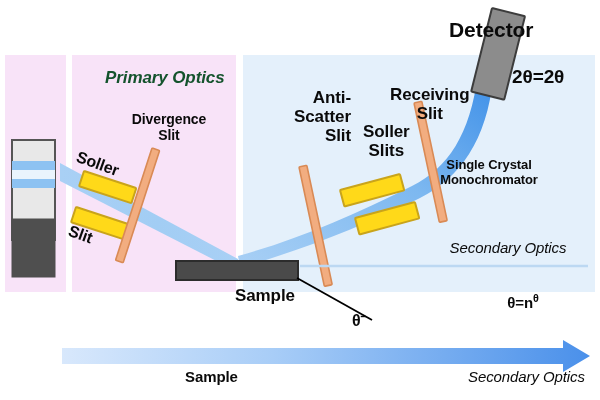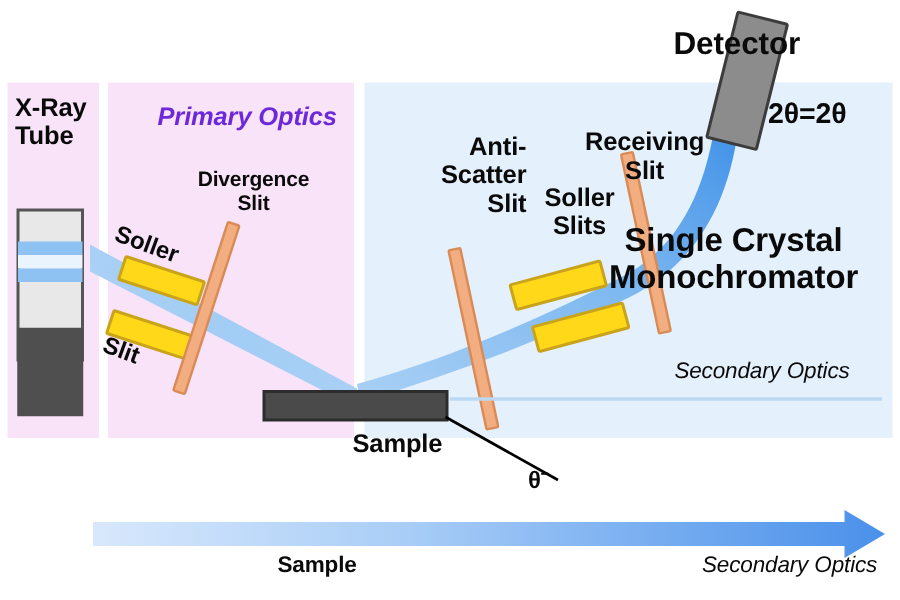--- a/index.html
+++ b/index.html
@@ -37,33 +37,33 @@
     font-style: italic;
   }
   .lbl.center {
     text-align: center;
     transform: translateX(-50%);
   }
   .lbl.rot {
     transform-origin: left top;
   }
   .purple {
-    color: #6d28d9;
+    color: #14532d;
   }
   .t-xray      { left: 10px;  top: 62px;  font-size: 17px; }
   .t-primary   { left: 105px; top: 68px;  font-size: 17px; }
   .t-diverg    { left: 169px; top: 112px; font-size: 14px; }
   .t-soller1   { left: 80px;  top: 148px; font-size: 16px; }
   .t-slit1     { left: 72px;  top: 222px; font-size: 16px; }
   .t-anti      { left: 294px; top: 88px;  font-size: 17px; }
   .t-sollers   { left: 363px; top: 122px; font-size: 17px; }
   .t-recv      { left: 390px; top: 85px;  font-size: 17px; }
   .t-detector  { left: 449px; top: 18px;  font-size: 21px; }
   .t-twotheta  { left: 512px; top: 66px;  font-size: 19px; }
-  .t-mono      { left: 489px; top: 148px; font-size: 22px; }
+  .t-mono      { left: 489px; top: 158px; font-size: 13px; }
   .t-secondary { left: 508px; top: 240px; font-size: 15px; font-weight: 400; }
   .t-thetan    { left: 491px; top: 275px; font-size: 15px; }
   .t-sample    { left: 235px; top: 286px; font-size: 17px; }
   .t-thetam    { left: 352px; top: 312px; font-size: 16px; }
   .t-bsample   { left: 185px; top: 369px; font-size: 15px; }
   .t-bsecond   { left: 468px; top: 369px; font-size: 15px; font-weight: 400; }
   .sup {
     font-size: 0.72em;
     vertical-align: super;
   }
@@ -145,22 +145,20 @@
       <rect x="176" y="261" width="122" height="19" fill="#4a4a4a" stroke="#2c2c2c" stroke-width="2"></rect>
     </g>
 
     <line x1="297" y1="278" x2="372" y2="320" stroke="#000000" stroke-width="1.8"></line>
 
     <g>
       <polygon points="62,348 563,348 563,340 590,356 563,372 563,364 62,364" fill="url(#arrowGrad)"></polygon>
     </g>
   </svg>
 
-  <div class="lbl t-xray">X-Ray
-Tube</div>
 
   <div class="lbl italic purple t-primary">Primary Optics</div>
 
   <div class="lbl t-diverg center" style="text-align:center;">Divergence
 Slit</div>
 
   <div class="lbl rot t-soller1" style="transform:rotate(20deg);">Soller</div>
 
   <div class="lbl rot t-slit1" style="transform:rotate(20deg);">Slit</div>
 
@@ -176,20 +174,23 @@
 
   <div class="lbl t-detector">Detector</div>
 
   <div class="lbl t-twotheta">2θ=2θ</div>
 
   <div class="lbl t-mono" style="text-align:center; transform:translateX(-50%);">Single Crystal
 Monochromator</div>
 
   <div class="lbl italic t-secondary" style="transform:translateX(-50%);">Secondary Optics</div>
 
+  <div class="lbl t-thetan">
+    <span>θ=n</span><span class="sup">θ</span>
+  </div>
 
   <div class="lbl t-sample">Sample</div>
 
   <div class="lbl t-thetam">θ⁻</div>
 
   <div class="lbl t-bsample">Sample</div>
 
   <div class="lbl italic t-bsecond">Secondary Optics</div>
 
 </div>

